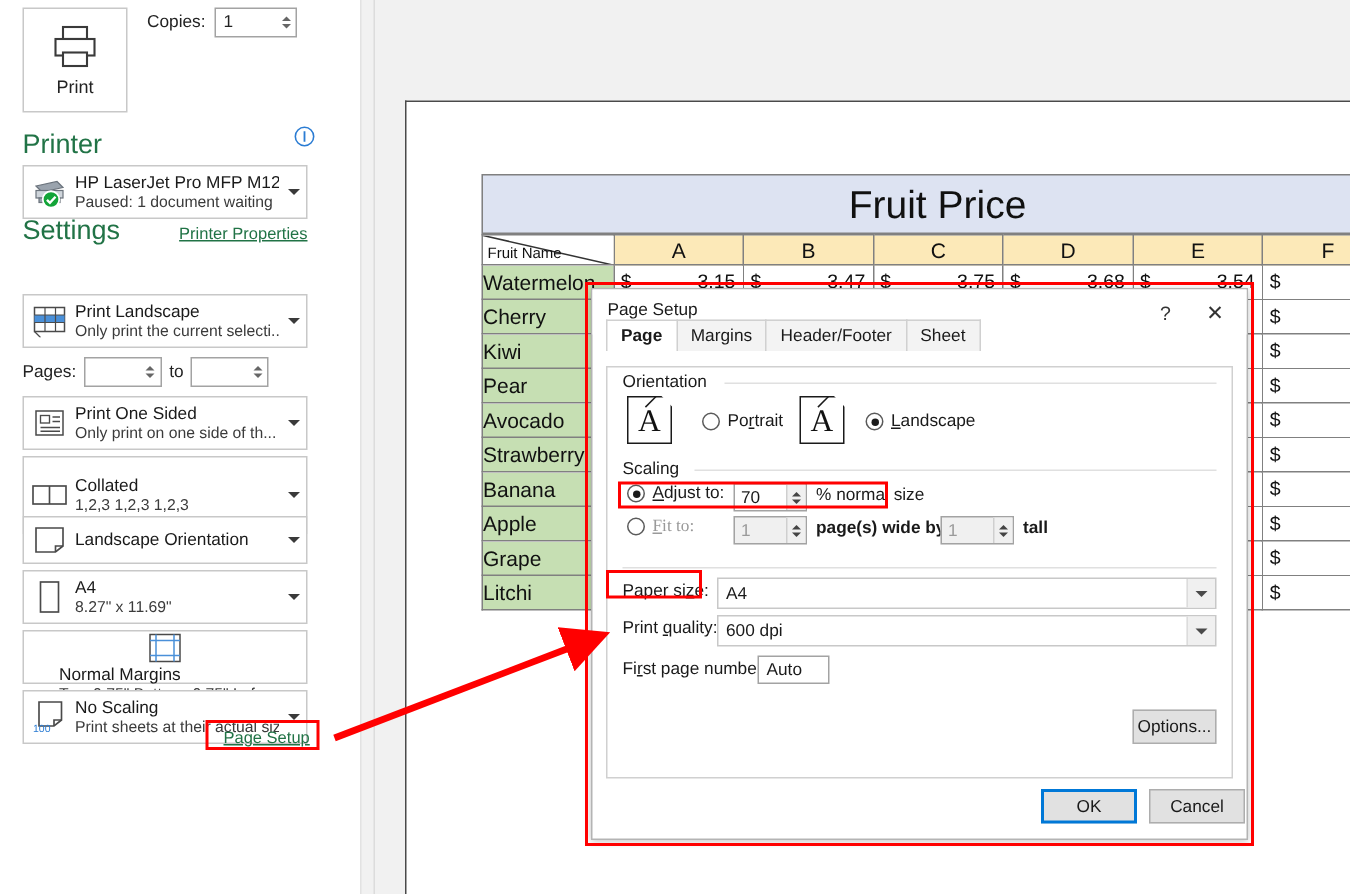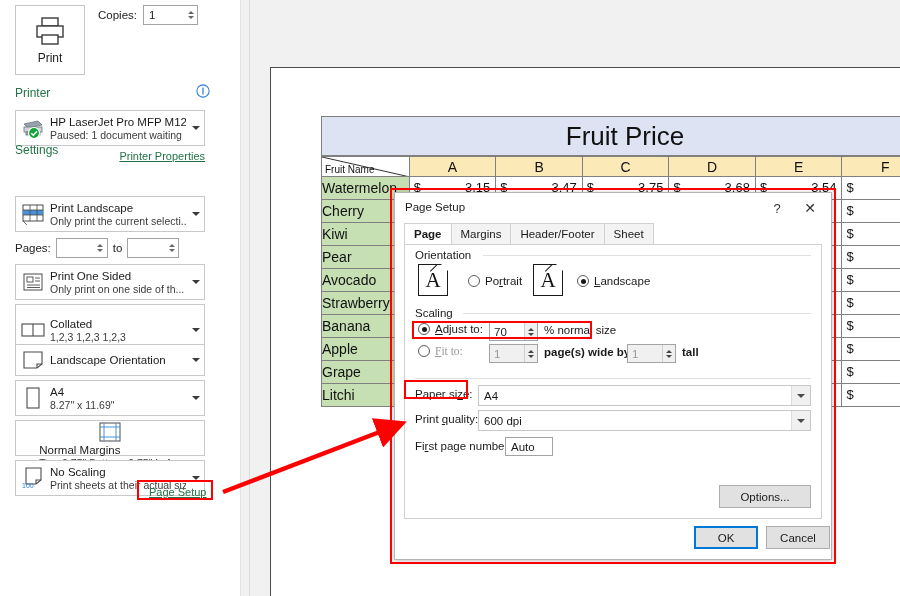--- a/index.html
+++ b/index.html
@@ -49,21 +49,21 @@
   }
   .spin .arrows b {
     display:block; width:0; height:0; font-size:0; line-height:0;
     border-left:3px solid transparent; border-right:3px solid transparent;
     cursor:pointer;
   }
   .spin .arrows b.up { border-bottom:3.5px solid #666; margin-bottom:2px; }
   .spin .arrows b.dn { border-top:3.5px solid #666; }
 
   .sec-head {
-    position:absolute; font-size:12px; color:#217346; font-weight:400;
+    position:absolute; font-size:18px; color:#217346; font-weight:400;
   }
   #printer-head { left:15px; top:86px; }
   #settings-head { left:15px; top:143px; }
 
   #info-icon {
     position:absolute; left:196px; top:84px; width:14px; height:14px; cursor:pointer;
   }
 
   
   .setbox {
@@ -168,21 +168,21 @@
     box-shadow:0 1px 5px rgba(0,0,0,.25);
     font-size:11.5px; color:#1a1a1a;
   }
   #dlg-titlebar { height:30px; position:relative; background:#ffffff; }
   #dlg-title { position:absolute; left:10px; top:8px; font-size:11.5px; color:#1a1a1a; }
   #dlg-help { position:absolute; right:44px; top:5px; width:20px; height:20px;
     display:flex; align-items:center; justify-content:center; font-size:13px; color:#333; cursor:pointer; }
   #dlg-close { position:absolute; right:6px; top:4px; width:30px; height:22px;
     display:flex; align-items:center; justify-content:center; font-size:14px; color:#333; cursor:pointer; }
 
-  #dlg-tabs { position:absolute; left:9px; top:30px; display:flex; align-items:flex-start; }
+  #dlg-tabs { position:absolute; left:9px; top:20px; display:flex; align-items:flex-start; }
   .tab {
     padding:4px 9px 4px 9px; font-size:11.5px; color:#1a1a1a;
     border:1px solid #d0d0d0; border-bottom:none; background:#f3f3f3; cursor:pointer;
     margin-right:-1px;
   }
   .tab.active { background:#ffffff; font-weight:bold; position:relative; z-index:2; }
 
   #tab-body {
     position:absolute; left:9px; top:51px; right:9px; bottom:40px;
     border:1px solid #d0d0d0; background:#ffffff;
@@ -845,21 +845,21 @@
     <div class="combo" style="left:73px; top:165px; width:333px;">
       <div class="cv">600 dpi</div>
       <div class="cb">
           <i></i>
         </div>
     </div>
 
     <div style="position:absolute; left:10px; top:195px; font-size:11.5px;">Fi<u>r</u>st page number:</div>
     <div class="fld" style="left:100px; top:192px; width:48px;">Auto</div>
 
-    <div class="dbtn" style="right:10px; bottom:10px; width:92px;text-align:right;">Options...</div>
+    <div class="dbtn" style="right:10px; bottom:22px; width:56px;text-align:right;">Options...</div>
   </div>
 
   <div class="dbtn primary" style="left:299px; bottom:10px; width:64px;">OK</div>
   <div class="dbtn" style="left:371px; bottom:10px; width:64px;">Cancel</div>
 </div>
 
 <div class="hl" id="hl-dialog"></div>
 <div class="hl" id="hl-adjust"></div>
 <div class="hl" id="hl-paper"></div>
 

